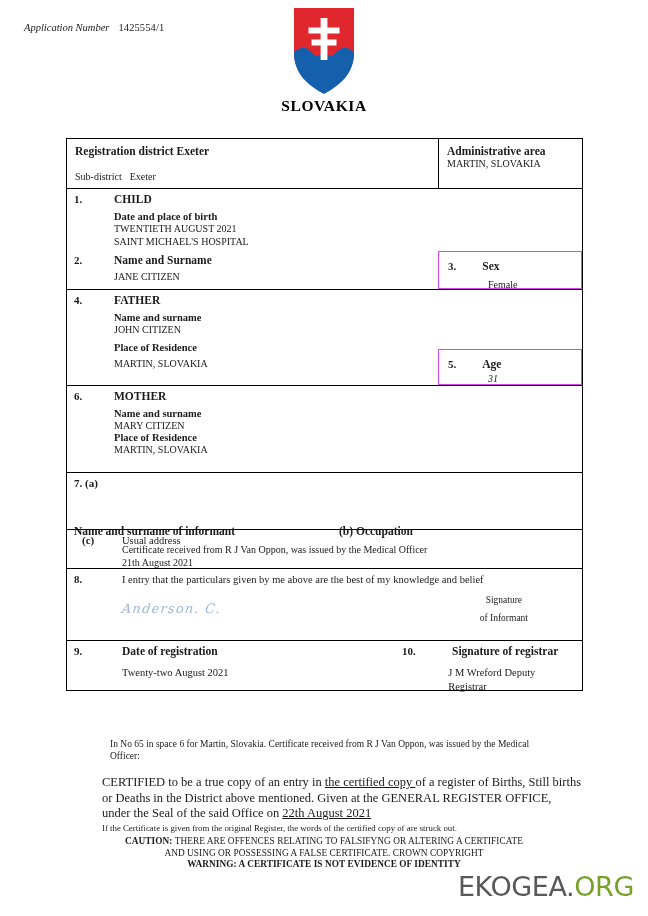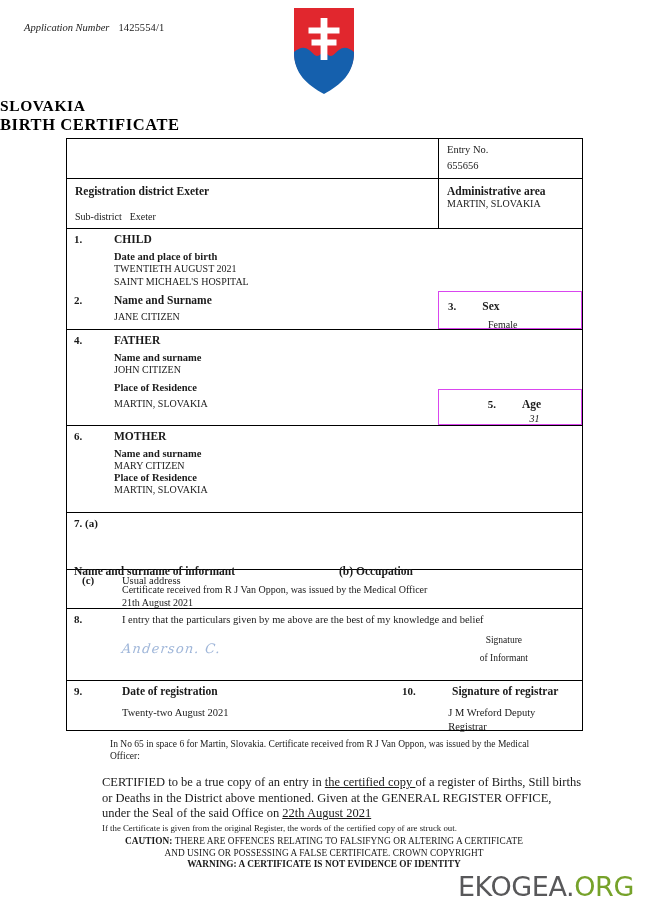--- a/index.html
+++ b/index.html
@@ -44,20 +44,21 @@
   }
   .crest {
     display: block;
   }
 
   .doc-title {
     position: absolute;
     left: 0;
     right: 0;
     top: 96px;
+    text-align: center;
     font-weight: bold;
     color: #000;
   }
   .doc-title .line1 {
     font-size: 15.5px;
     letter-spacing: 0.6px;
     line-height: 19px;
   }
   .doc-title .line2 {
     font-size: 16.5px;
@@ -230,41 +231,29 @@
     <path d="M3 2 H63 V46 C63 66 50 78 33 86 C16 78 3 66 3 46 Z" fill="#e1272e"></path>
     <path d="M33 88 C16 79 3 67 3 47 L3 46 C8 42 13 40 18 44 C22 47 24 50 26 50
              C29 50 31 46 33 46 C35 46 37 50 40 50 C42 50 44 47 48 44
              C53 40 58 42 63 46 L63 47 C63 67 50 79 33 88 Z" fill="#1560ad"></path>
     <path d="M29.6 12 H36.4 V21.5 H48.5 V27.5 H36.4 V33.5 H45.5 V39.5 H36.4 V54 H29.6 V39.5 H20.5 V33.5 H29.6 V27.5 H17.5 V21.5 H29.6 Z" fill="#ffffff"></path>
   </svg>
 </div>
 
 <div class="doc-title">
   <div class="line1">SLOVAKIA</div>
-  <div class="line2">BIRTH CERTIFICATE</div>
 </div>
 
 <table class="cert-table">
   <colgroup>
     <col style="width:372px">
     <col style="width:144px">
   </colgroup>
 
   <tbody>
-      <tr>
-    <td style="height:38px;">
-      <div class="cell-pad">&nbsp;</div>
-    </td>
-    <td>
-      <div class="entry-cell">
-        <div class="entry-label">Entry No.</div>
-        <div class="entry-value">655656</div>
-      </div>
-    </td>
-  </tr>
 
   <tr>
     <td style="height:48px;">
       <div class="reg-district hd">Registration district Exeter</div>
       <div class="sp10"></div>
       <div class="sub-district">
         <span>Sub-district</span><span class="sd-val">Exeter</span>
       </div>
     </td>
     <td>
@@ -335,21 +324,21 @@
             <div class="idx"></div>
             <div class="body">
               <div class="hd-sm">Place of Residence</div>
               <div class="sp4"></div>
               <div class="val">MARTIN, SLOVAKIA</div>
             </div>
           </div>
         </div>
 
         <div class="boxed" style="position:absolute; right:0; bottom:0; width:144px; height:36px;">
-          <div style="padding:4px 0 0 9px;text-align:center;">
+          <div style="padding:4px 0 0 9px;">
             <span class="num">5.</span>
             <span class="hd" style="margin-left:22px;">Age</span>
             <div class="val" style="margin-left:40px;font-style:italic;">31</div>
           </div>
         </div>
       </div>
     </td>
   </tr>
 
   <tr>

